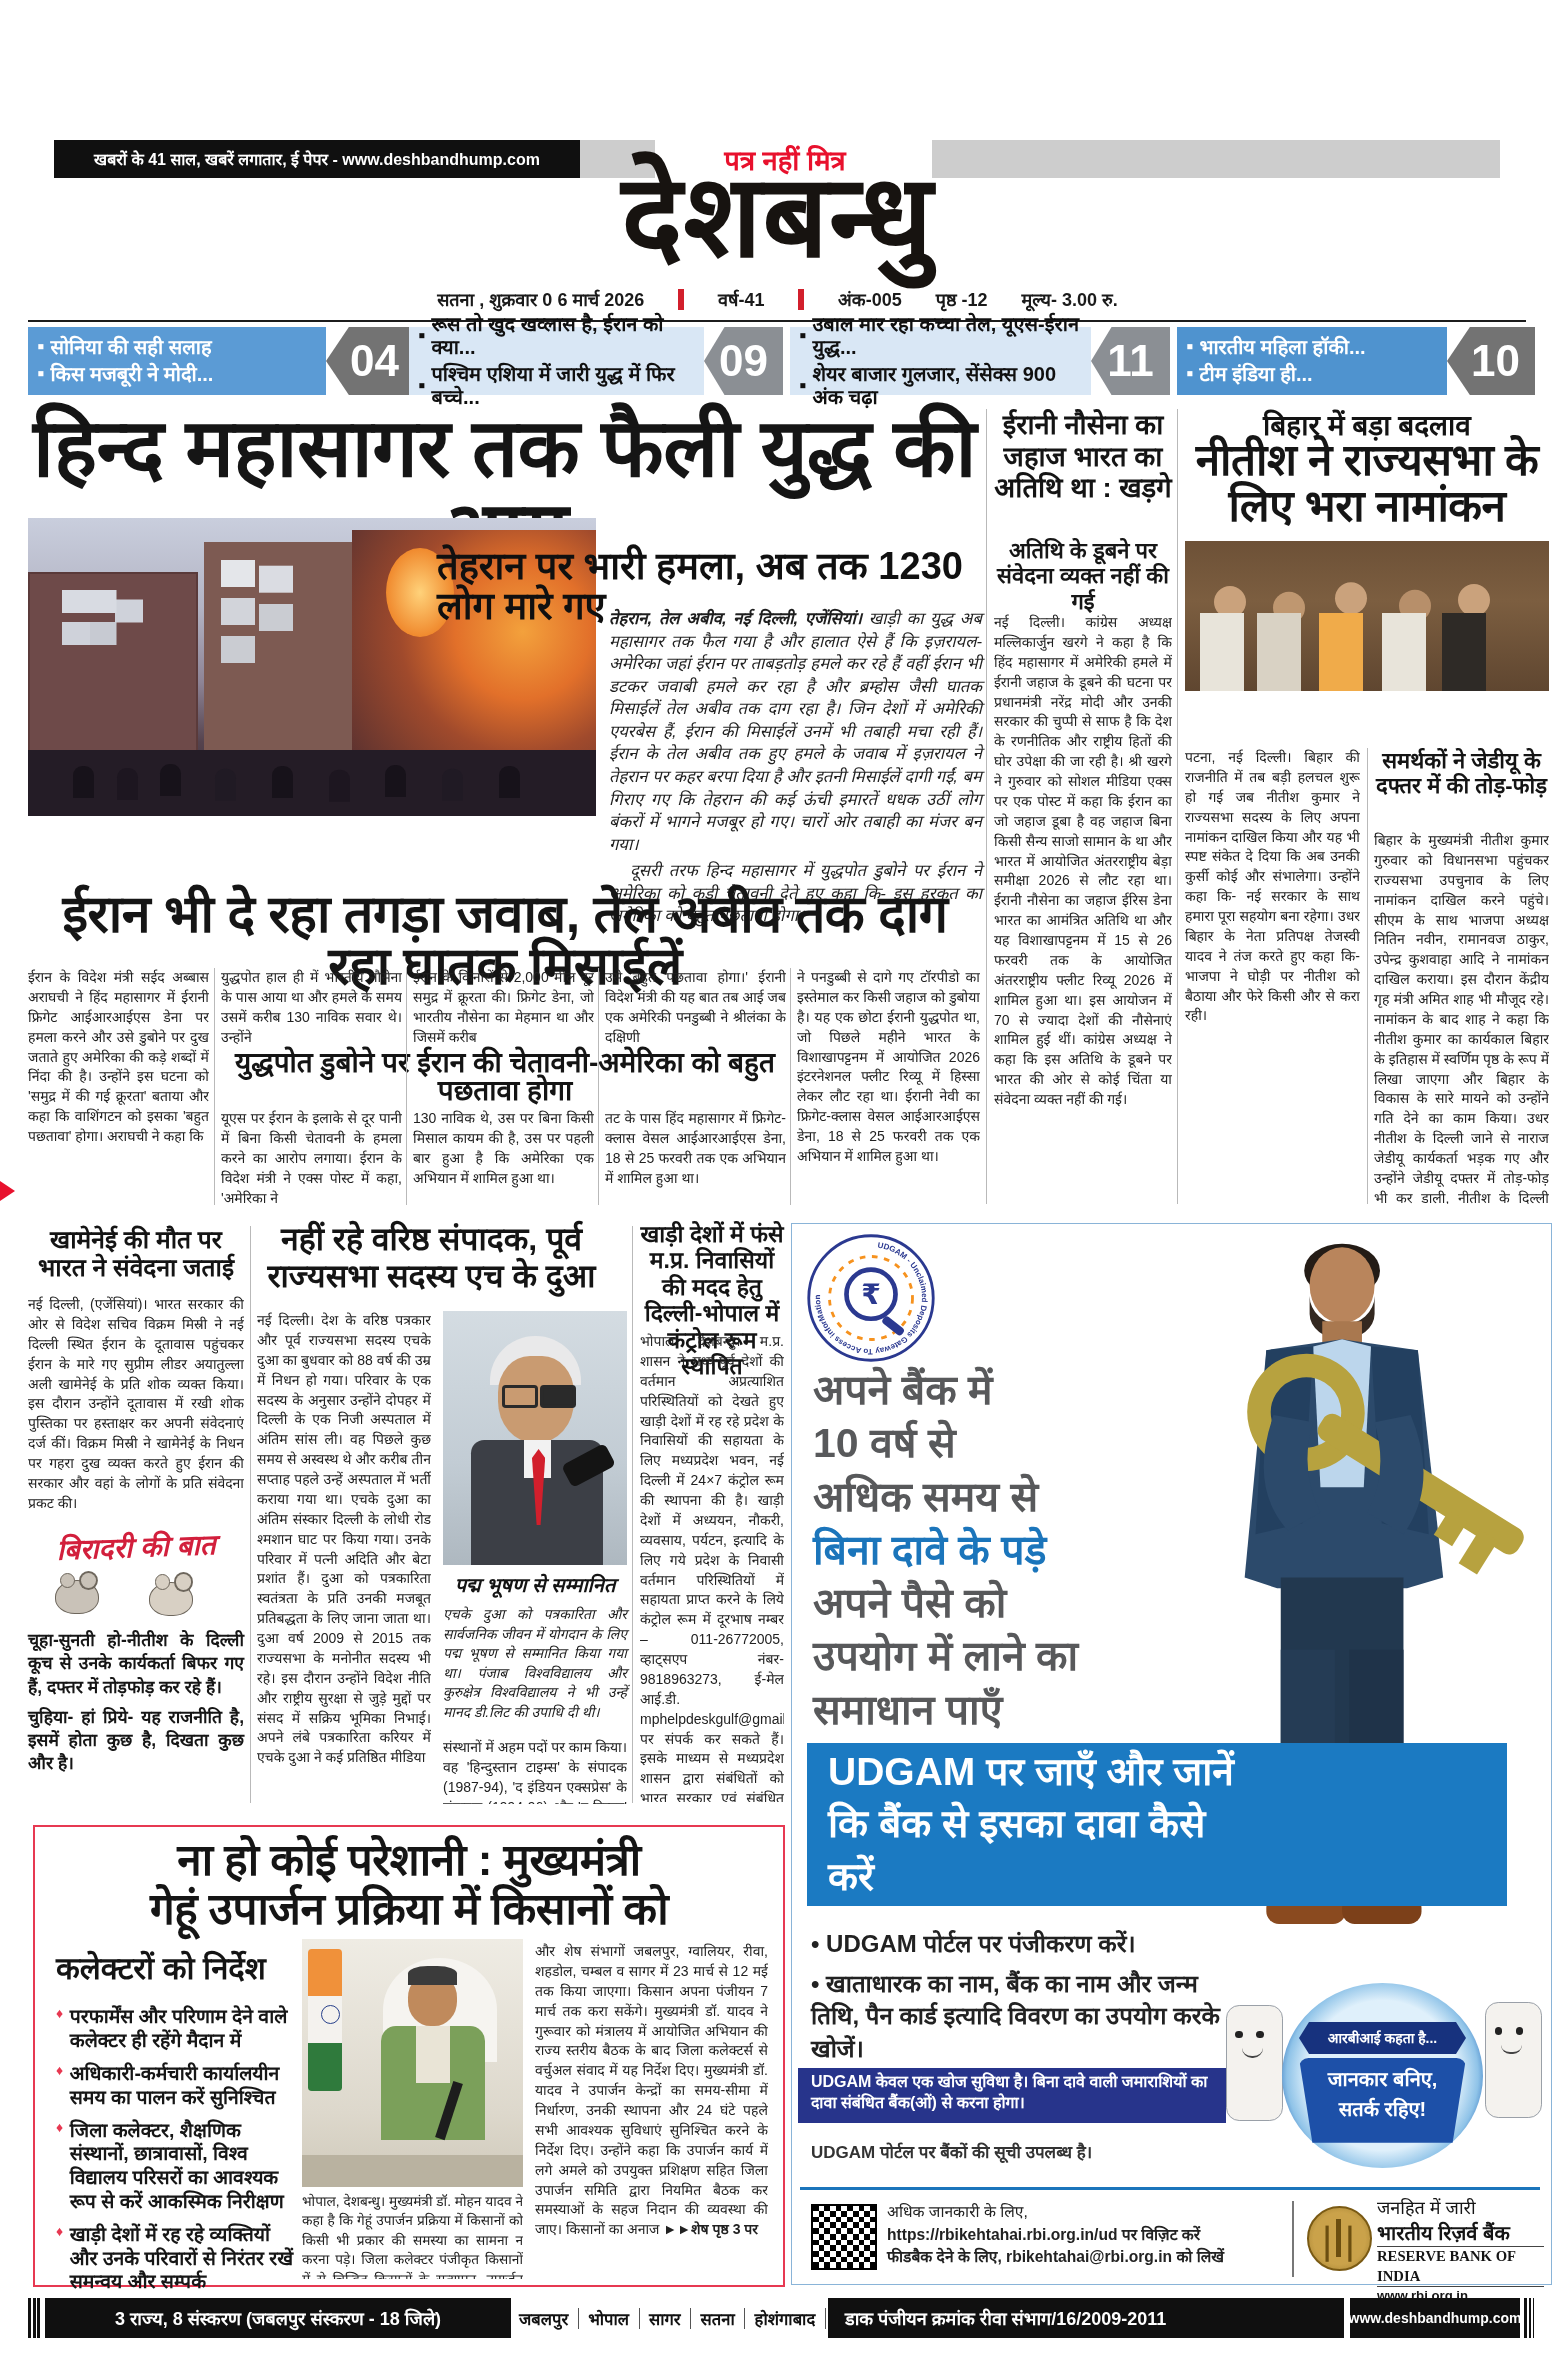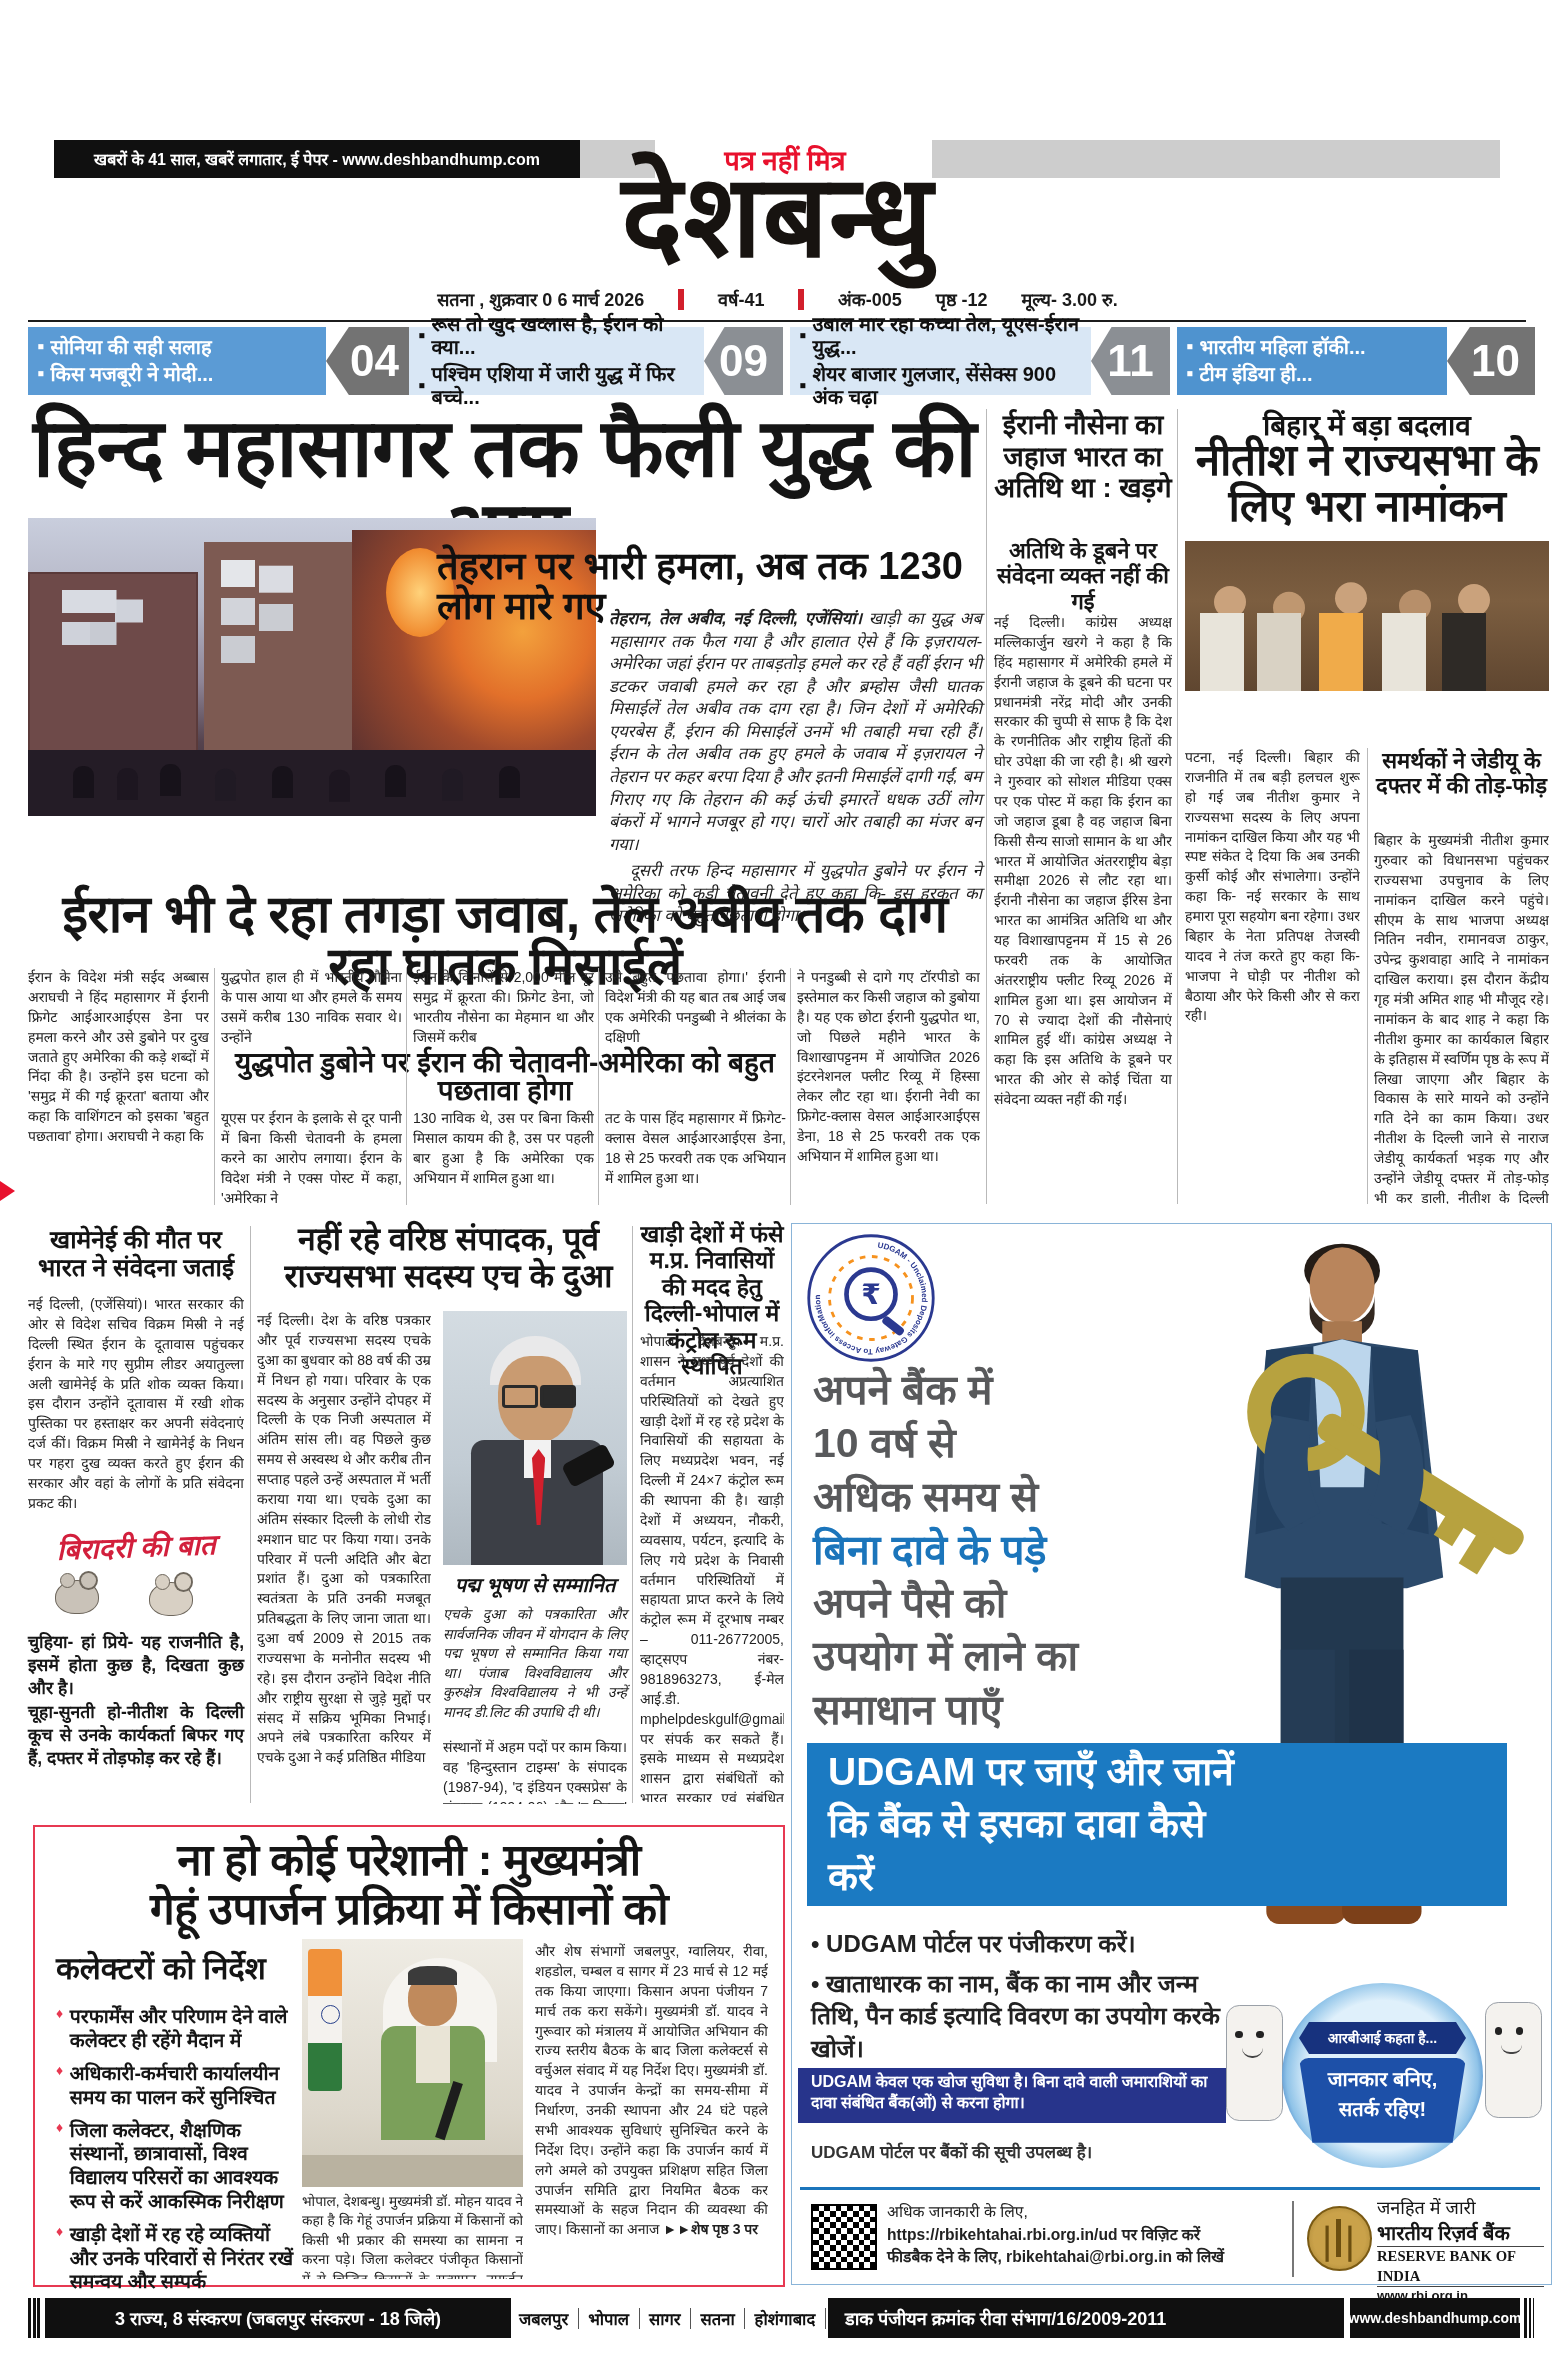--- a/index.html
+++ b/index.html
@@ -216,27 +216,27 @@
   <div class="abs body-t just" style="left:28px;top:1295px;width:216px;height:225px;overflow:hidden;"><span>नई दिल्ली, (एजेंसियां)। भारत सरकार की ओर से विदेश सचिव विक्रम मिस्री ने नई दिल्ली स्थित ईरान के दूतावास पहुंचकर ईरान के मारे गए सुप्रीम लीडर अयातुल्ला अली खामेनेई के प्रति शोक व्यक्त किया। इस दौरान उन्होंने दूतावास में रखी शोक पुस्तिका पर हस्ताक्षर कर अपनी संवेदनाएं दर्ज कीं। विक्रम मिस्री ने खामेनेई के निधन पर गहरा दुख व्यक्त करते हुए ईरान की सरकार और वहां के लोगों के प्रति संवेदना प्रकट की।</span></div>
 
   <div class="abs" style="left:28px;top:1527px;width:216px;height:276px;">
     <div class="ctr" style="font-size:28px;font-weight:800;color:#d21f3c;font-style:italic;transform:rotate(-2deg);">बिरादरी की बात</div>
     <div style="position:relative;height:53px;margin:5.7px 0;">
       <span class="abs" style="left:26.5px;top:9.5px;width:42px;height:32px;border-radius:50% 50% 45% 45%;background:#c9c2b8;border:1.9px solid #6d665c;"></span>
       <span class="abs" style="left:32px;top:1.9px;width:13.2px;height:13.2px;border-radius:50%;background:#c9c2b8;border:1.9px solid #6d665c;box-shadow:21px 0 0 #c9c2b8, 21px 0 0 1.9px #6d665c;"></span>
       <span class="abs" style="left:121px;top:11.4px;width:42px;height:32px;border-radius:50% 50% 45% 45%;background:#d8d0c4;border:1.9px solid #6d665c;"></span>
       <span class="abs" style="left:127px;top:3.8px;width:13.2px;height:13.2px;border-radius:50%;background:#d8d0c4;border:1.9px solid #6d665c;box-shadow:21px 0 0 #d8d0c4, 21px 0 0 1.9px #6d665c;"></span>
     </div>
+    <div class="bold just" style="font-size:17.5px;line-height:1.32;color:#161616;">चूहा-सुनती हो-नीतीश के दिल्ली कूच से उनके कार्यकर्ता बिफर गए हैं, दफ्तर में तोड़फोड़ कर रहे हैं।</div>
     <div class="bold just" style="font-size:17.5px;line-height:1.32;color:#161616;margin-top:7.6px;">चुहिया- हां प्रिये- यह राजनीति है, इसमें होता कुछ है, दिखता कुछ और है।</div>
-    <div class="bold just" style="font-size:17.5px;line-height:1.32;color:#161616;">चूहा-सुनती हो-नीतीश के दिल्ली कूच से उनके कार्यकर्ता बिफर गए हैं, दफ्तर में तोड़फोड़ कर रहे हैं।</div>
   </div>
 
   <div class="abs vrule" style="left:250px;top:1226px;height:577px;"></div>
 
-  <div class="abs colhead ctr" style="left:264px;top:1221px;width:369px;font-size:32px;line-height:1.15;">
+  <div class="abs colhead ctr" style="left:247px;top:1221px;width:369px;font-size:32px;line-height:1.15;">
     <span>नहीं रहे वरिष्ठ संपादक, पूर्व राज्यसभा सदस्य एच के दुआ</span>
   </div>
   <div class="abs body-t just" style="left:257px;top:1311px;width:174px;height:492px;overflow:hidden;"><span>नई दिल्ली। देश के वरिष्ठ पत्रकार और पूर्व राज्यसभा सदस्य एचके दुआ का बुधवार को 88 वर्ष की उम्र में निधन हो गया। परिवार के एक सदस्य के अनुसार उन्होंने दोपहर में दिल्ली के एक निजी अस्पताल में अंतिम सांस ली। वह पिछले कुछ समय से अस्वस्थ थे और करीब तीन सप्ताह पहले उन्हें अस्पताल में भर्ती कराया गया था। एचके दुआ का अंतिम संस्कार दिल्ली के लोधी रोड श्मशान घाट पर किया गया। उनके परिवार में पत्नी अदिति और बेटा प्रशांत हैं। दुआ को पत्रकारिता स्वतंत्रता के प्रति उनकी मजबूत प्रतिबद्धता के लिए जाना जाता था। दुआ वर्ष 2009 से 2015 तक राज्यसभा के मनोनीत सदस्य भी रहे। इस दौरान उन्होंने विदेश नीति और राष्ट्रीय सुरक्षा से जुड़े मुद्दों पर संसद में सक्रिय भूमिका निभाई। अपने लंबे पत्रकारिता करियर में एचके दुआ ने कई प्रतिष्ठित मीडिया</span></div>
   <div class="abs" style="left:443px;top:1311px;width:184px;height:254px;overflow:hidden;background:linear-gradient(180deg,#d4dce2 0%,#c2ccd4 60%,#aeb8c0 100%);">
     <div class="abs" style="left:47px;top:24.6px;width:91px;height:49px;border-radius:45px 45px 0 0;background:#e9e9ea;"></div>
     <div class="abs" style="left:55px;top:45px;width:76px;height:87px;border-radius:42% 42% 48% 48%;background:#c99b71;"></div>
     <div class="abs" style="left:59px;top:74px;width:30px;height:17px;border:3.8px solid #2a2a2a;border-radius:3.8px;box-shadow:38px 0 0 -3.8px #2a2a2a,38px 0 0 0 #2a2a2a;"></div>
     <div class="abs" style="left:28px;top:129px;width:132px;height:125px;background:#3c3f46;border-radius:13.2px 13.2px 0 0;"></div>
     <div class="abs" style="left:81px;top:129px;width:26.5px;height:38px;background:#f2f2f2;"></div>
     <div class="abs" style="left:89px;top:138px;width:13.2px;height:76px;background:#d21f2c;clip-path:polygon(50% 0,100% 12%,65% 100%,35% 100%,0 12%);"></div>

